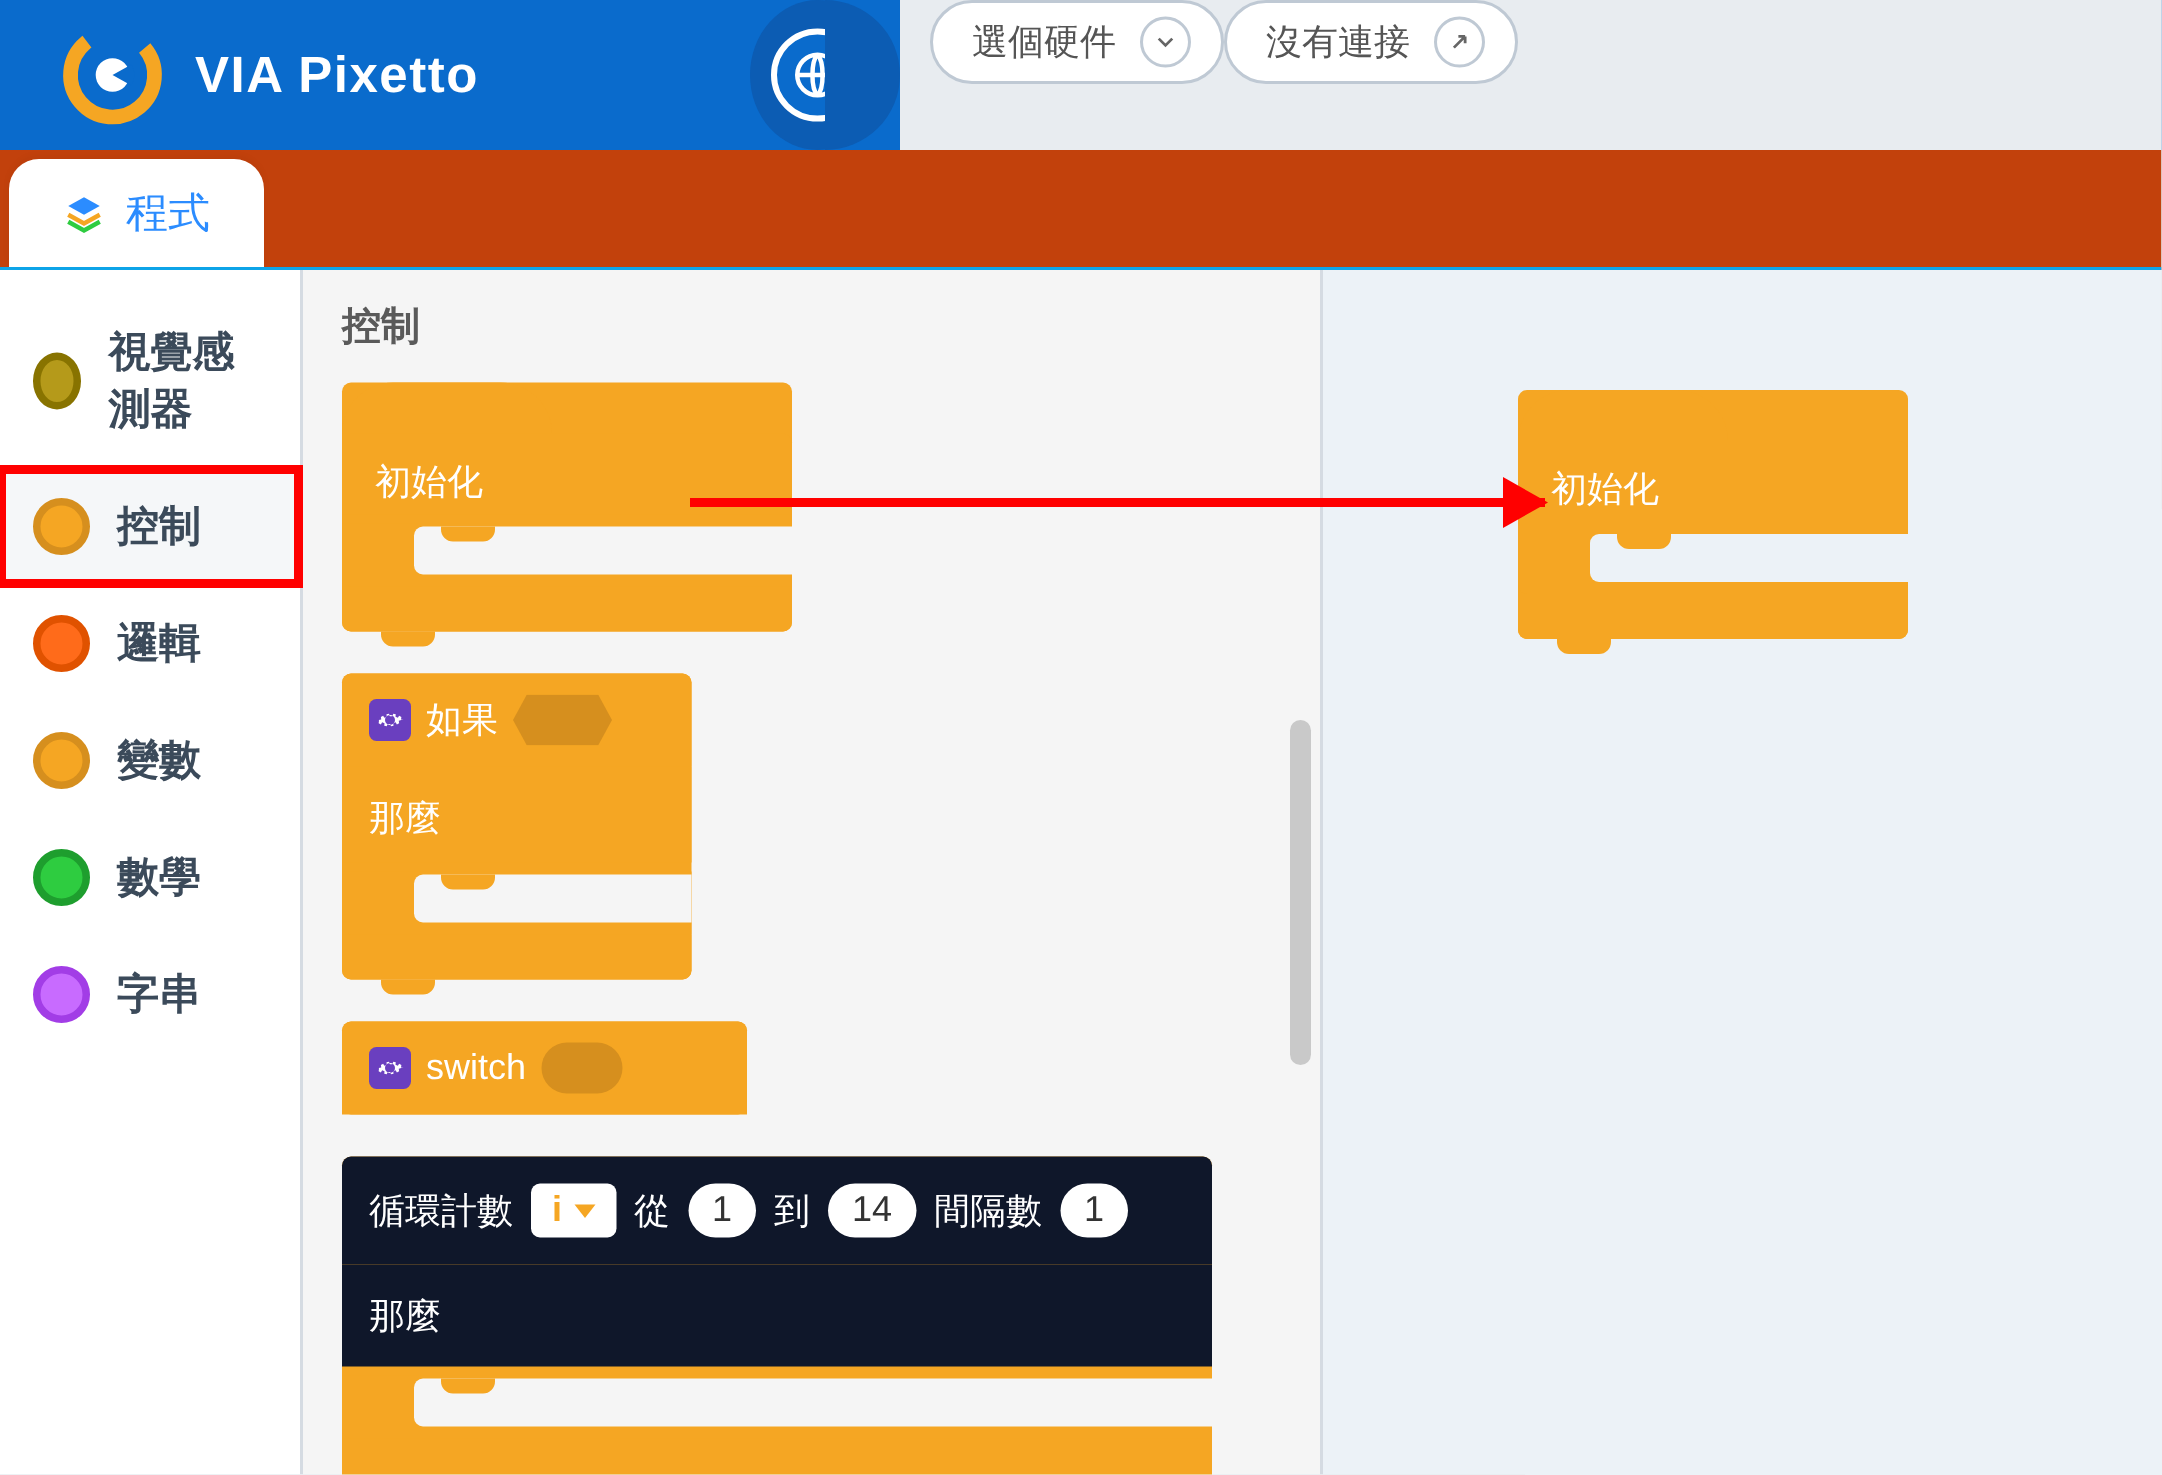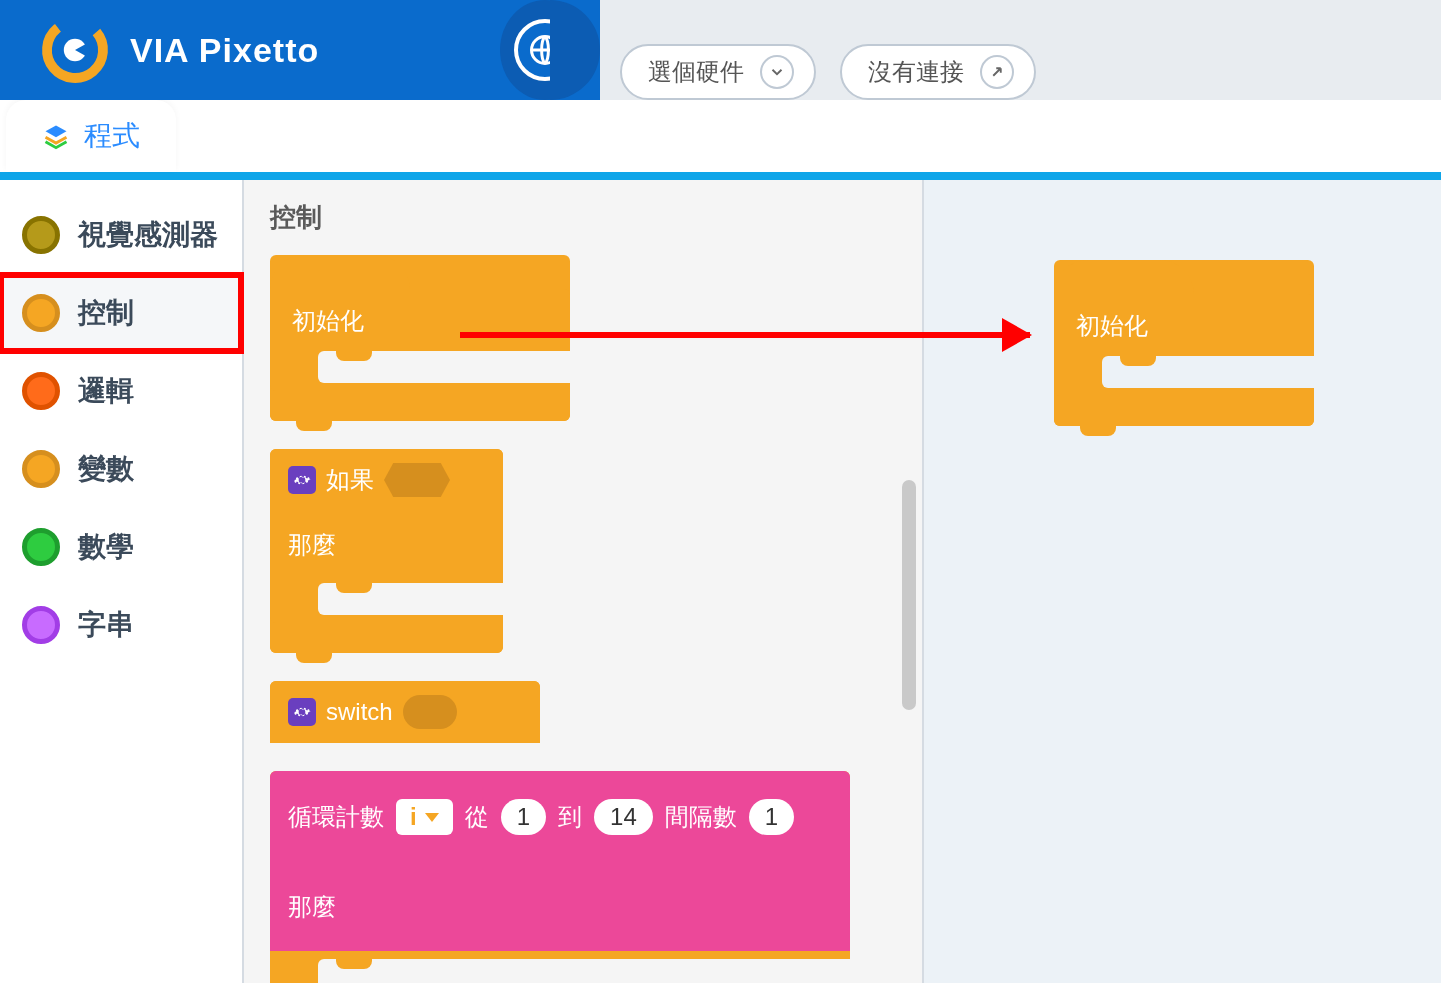--- a/index.html
+++ b/index.html
@@ -54,22 +54,21 @@
   }
   .globe-btn svg { width: 36px; height: 36px; stroke: #fff; fill: none; stroke-width: 2; }
   .header-right {
     position: absolute;
     left: 600px;
     top: 0;
     height: 100px;
     right: 0;
     background: #e8ecf0;
     display: flex;
-    align-items: flex-end;
-    gap: 24px;
+    align-items: flex-start;
     padding-left: 20px;
   }
   .header-right::before{
     content:"";
     position:absolute;
     left:-50px; top:0;
     width:50px; height:100px;
     background:#0c5cb3;
     border-top-right-radius:50px;
     border-bottom-right-radius:50px;
@@ -91,22 +90,22 @@
     width:34px;height:34px;border-radius:50%;
     border:2px solid #bfc9d4;
     display:flex;align-items:center;justify-content:center;
     color:#777;
   }
   .pill .mini-icon svg{width:18px;height:18px;stroke:#666;stroke-width:2.5;fill:none;}
 
   
   .tabrow {
     height: 80px;
-    background: #ffffff;
-    border-bottom: 8px solid #0ea5e9;
+    background: #c2410c;
+    border-bottom: 2px solid #0ea5e9;
     display: flex;
     align-items: flex-end;
     padding-left: 6px;
   }
   .tab {
     background: #ffffff;
     height: 72px;
     border-radius: 20px 20px 0 0;
     padding: 0 36px;
     display: flex;
@@ -118,21 +117,21 @@
     cursor: pointer;
   }
   .tab svg{width:28px;height:28px;}
 
   
   .main {
     display: flex;
     height: calc(983px - 100px - 80px);
   }
   .sidebar {
-    width: 244px;
+    width: 202px;
     background: #ffffff;
     border-right: 2px solid #d5dbe2;
     padding-top: 16px;
   }
   .cat {
     display: flex;
     align-items: center;
     gap: 18px;
     padding: 20px 16px 20px 22px;
     font-size: 28px;
@@ -246,21 +245,21 @@
   .hex-slot{
     width:66px;height:34px;background:#d68f1e;
     clip-path: polygon(14% 0,86% 0,100% 50%,86% 100%,14% 100%,0 50%);
   }
   .round-slot{
     height:34px;background:#d68f1e;border-radius:18px;min-width:54px;
   }
 
   .loop-block{width:580px;}
   .loop-block .body{
-    background:#ec4899;padding:28px 18px;border-radius:6px 6px 0 0;
+    background:#0f172a;padding:18px 18px;border-radius:6px 6px 0 0;
     display:flex;align-items:center;gap:12px;flex-wrap:nowrap;font-size:24px;
   }
   .dd{
     background:#fff;color:#f5a623;border-radius:6px;padding:4px 14px;
     display:flex;align-items:center;gap:8px;font-weight:700;
   }
   .dd .caret{
     width:0;height:0;border-left:7px solid transparent;border-right:7px solid transparent;
     border-top:9px solid #f5a623;
   }

